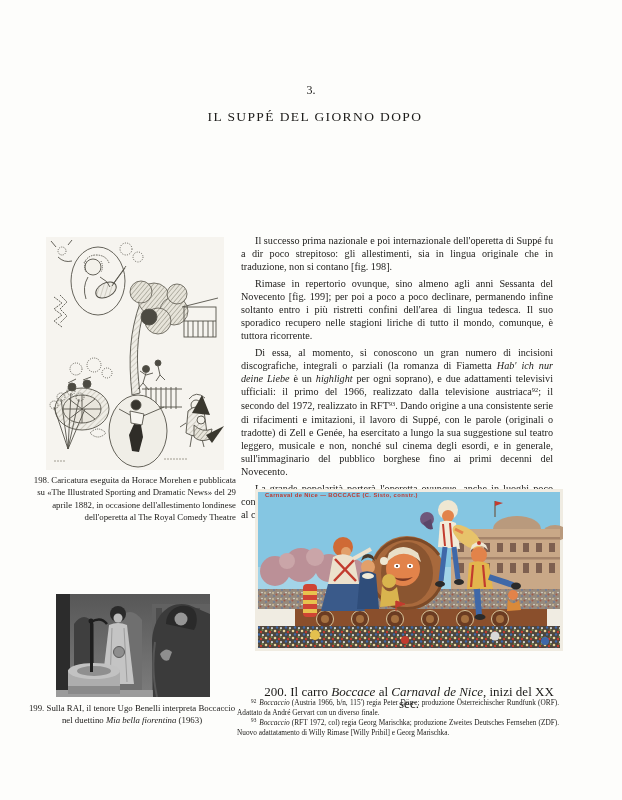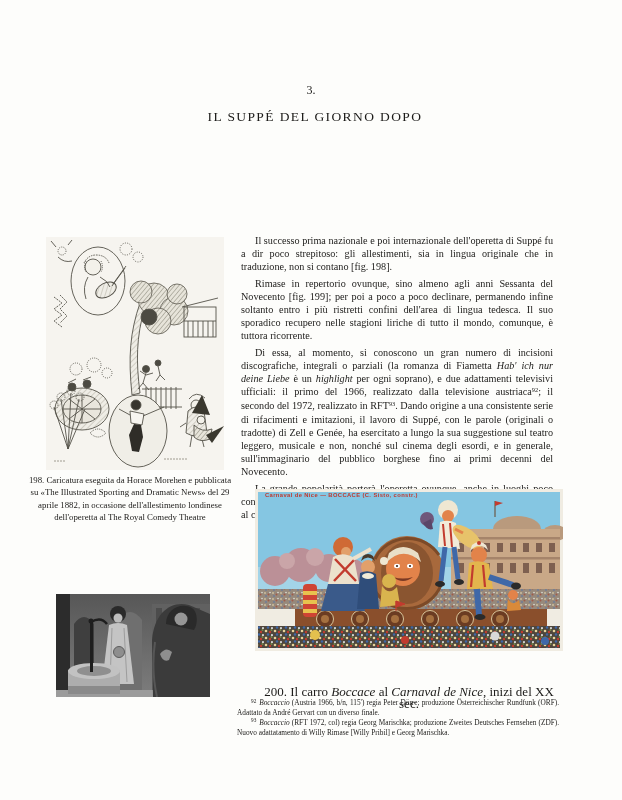--- a/index.html
+++ b/index.html
@@ -7,21 +7,21 @@
     position:relative;width:622px;height:800px;margin:0 auto;
     background:#fdfdfb;overflow:hidden;
     font-family:"Liberation Serif","DejaVu Serif",serif;color:#1c1b19;
   }
   
   .chapter-number{position:absolute;top:83px;left:0;width:622px;text-align:center;font-size:12px;}
   .chapter-title{position:absolute;top:105px;left:0;width:622px;text-align:center;
     font-size:13.5px;font-weight:normal;letter-spacing:1.4px;margin:4px;}
   
   .fig198{position:absolute;left:46px;top:237px;width:178px;height:233px;}
-  .cap198{position:absolute;left:24px;top:474px;width:212px;text-align:center;
+  .cap198{position:absolute;left:24px;top:474px;width:212px;text-align:right;
     font-size:8.8px;line-height:12.3px;}
   .fig199{position:absolute;left:56px;top:594px;width:154px;height:103px;}
   .cap199{position:absolute;left:24px;top:702px;width:216px;text-align:center;
     font-size:8.8px;line-height:12.3px;}
   
   .bodytext{position:absolute;left:237px;top:230px;width:320px;text-align:justify;
     font-size:10.2px;line-height:13px;}
   .bodytext p{margin:4px;text-indent:14px;}
   .fig200{position:absolute;left:255px;top:489px;width:308px;height:162px;}
   .postcard-label{position:absolute;left:265px;top:492px;width:230px;
@@ -174,20 +174,23 @@
 
       <rect x="12" y="76" width="52" height="24" fill="#adadad"></rect>
       <ellipse cx="38" cy="77" rx="26" ry="8" fill="#c2c2c2"></ellipse>
       <ellipse cx="38" cy="77" rx="17" ry="5" fill="#8f8f8f"></ellipse>
       <rect x="12" y="92" width="52" height="8" fill="#8a8a8a"></rect>
       <rect x="34" y="28" width="3" height="50" fill="#1e1e1e"></rect>
       <path d="M35,28 q10,-6 16,2" stroke="#1e1e1e" stroke-width="2.5" fill="none"></path>
       <circle cx="35" cy="27" r="2.5" fill="#1e1e1e"></circle>
     </svg>
   </div>
+  <figcaption class="cap199">
+    <span>199. Sulla RAI, il tenore Ugo Benelli interpreta Boccaccio nel duettino </span><span class="italic">Mia bella fiorentina</span><span> (1963)</span>
+  </figcaption>
 
   <div class="bodytext">
     <p><span>Il successo prima nazionale e poi internazionale dell'operetta di Suppé fu a dir poco strepitoso: gli allestimenti, sia in lingua originale che in traduzione, non si contano [fig. 198].</span></p>
     <p><span>Rimase in repertorio ovunque, sino almeno agli anni Sessanta del Novecento [fig. 199]; per poi a poco a poco declinare, permanendo infine soltanto entro i più ristretti confini dell'area di lingua tedesca. Il suo sporadico recupero nelle stagioni liriche di tutto il mondo, comunque, è tuttora ricorrente.</span></p>
     <p><span>Di essa, al momento, si conoscono un gran numero di incisioni discografiche, integrali o parziali (la romanza di Fiametta </span><span class="italic">Hab' ich nur deine Liebe</span><span> è un </span><span class="italic">highlight</span><span> per ogni soprano), e due adattamenti televisivi ufficiali: il primo del 1966, realizzato dalla televisione austriaca</span><span class="sup">92</span><span>; il secondo del 1972, realizzato in RFT</span><span class="sup">93</span><span>. Dando origine a una consistente serie di rifacimenti e imitazioni, il lavoro di Suppé, con le parole (originali o tradotte) di Zell e Genée, ha esercitato a lungo la sua suggestione sul teatro leggero, musicale e non, nonché sul cinema degli esordi, e in generale, sull'immaginario del pubblico borghese fino ai primi decenni del Novecento.</span></p>
     <p><span>La grande popolarità porterà l'operetta ovunque, anche in luoghi poco convenzionali. Ad esempio, sui carri in maschera, all'inizio del XX secolo, al carnevale di Nizza [fig. 200].</span></p>
   </div>
 
   <div class="fig200">
     <svg viewBox="0 0 308 162" width="308" height="162">

